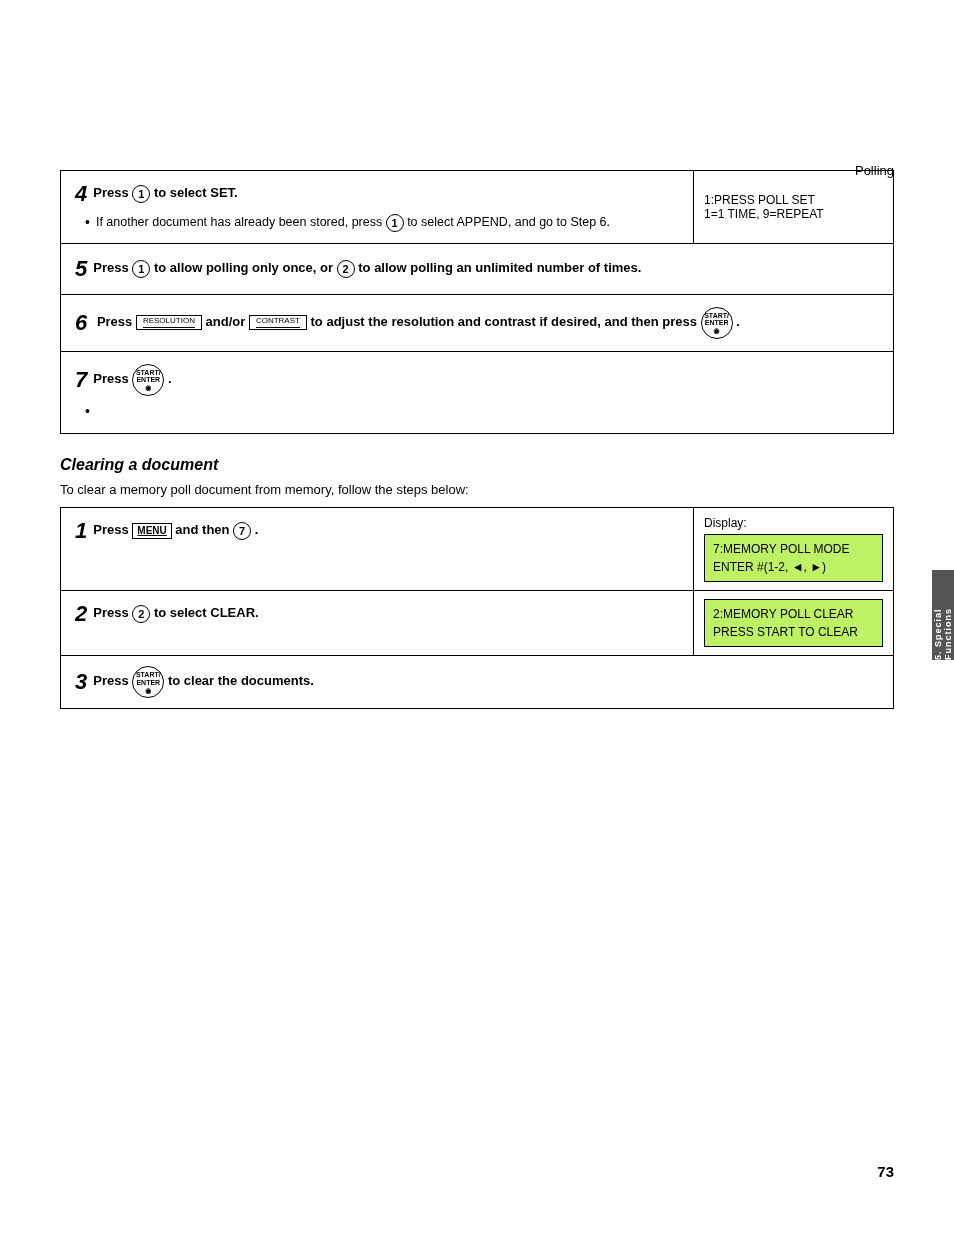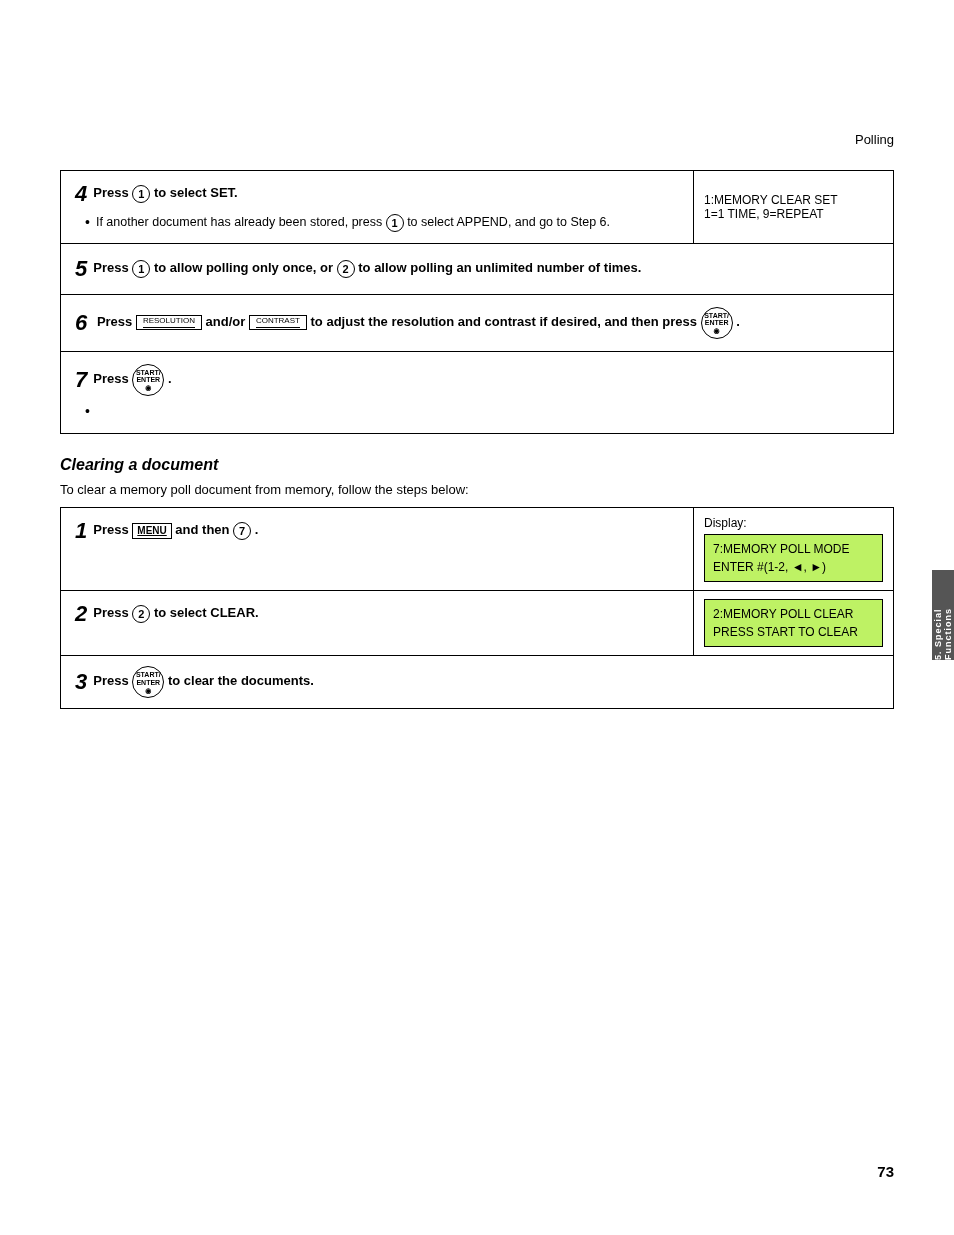--- a/index.html
+++ b/index.html
@@ -9,21 +9,21 @@
       background: #fff;
       font-family: Arial, Helvetica, sans-serif;
       font-size: 13px;
       color: #000;
       position: relative;
       overflow: hidden;
     }
 
     .page-header {
       position: absolute;
-      top: 132px;
+      top: 163px;
       right: 60px;
       font-size: 13px;
       color: #000;
       text-align: right;
     }
 
     .main-content {
       position: absolute;
       top: 170px;
       left: 60px;
@@ -253,21 +253,21 @@
           </span>
         </div>
         <div class="step-body">
           <div class="bullet-item">
             <span class="bullet">•</span>
             <span>If another document has already been stored, press <span class="key-circle">1</span> to select APPEND, and go to Step 6.</span>
           </div>
         </div>
       </div>
       <div class="step-right">
-        <span>1:MEMORY CLEAR SET</span>
+        <span>1:PRESS POLL SET</span>
         <span>1=1 TIME, 9=REPEAT</span>
       </div>
     </div>
 
     <div class="step-row">
       <div class="step-left" style="flex:1;padding:12px 14px;">
         <div class="inline-step-header">
           <span class="step-number">5</span>
           <span>
             <strong>Press <span class="key-circle">1</span> to allow polling only once, or <span class="key-circle">2</span> to allow polling an unlimited number of times.</strong>

